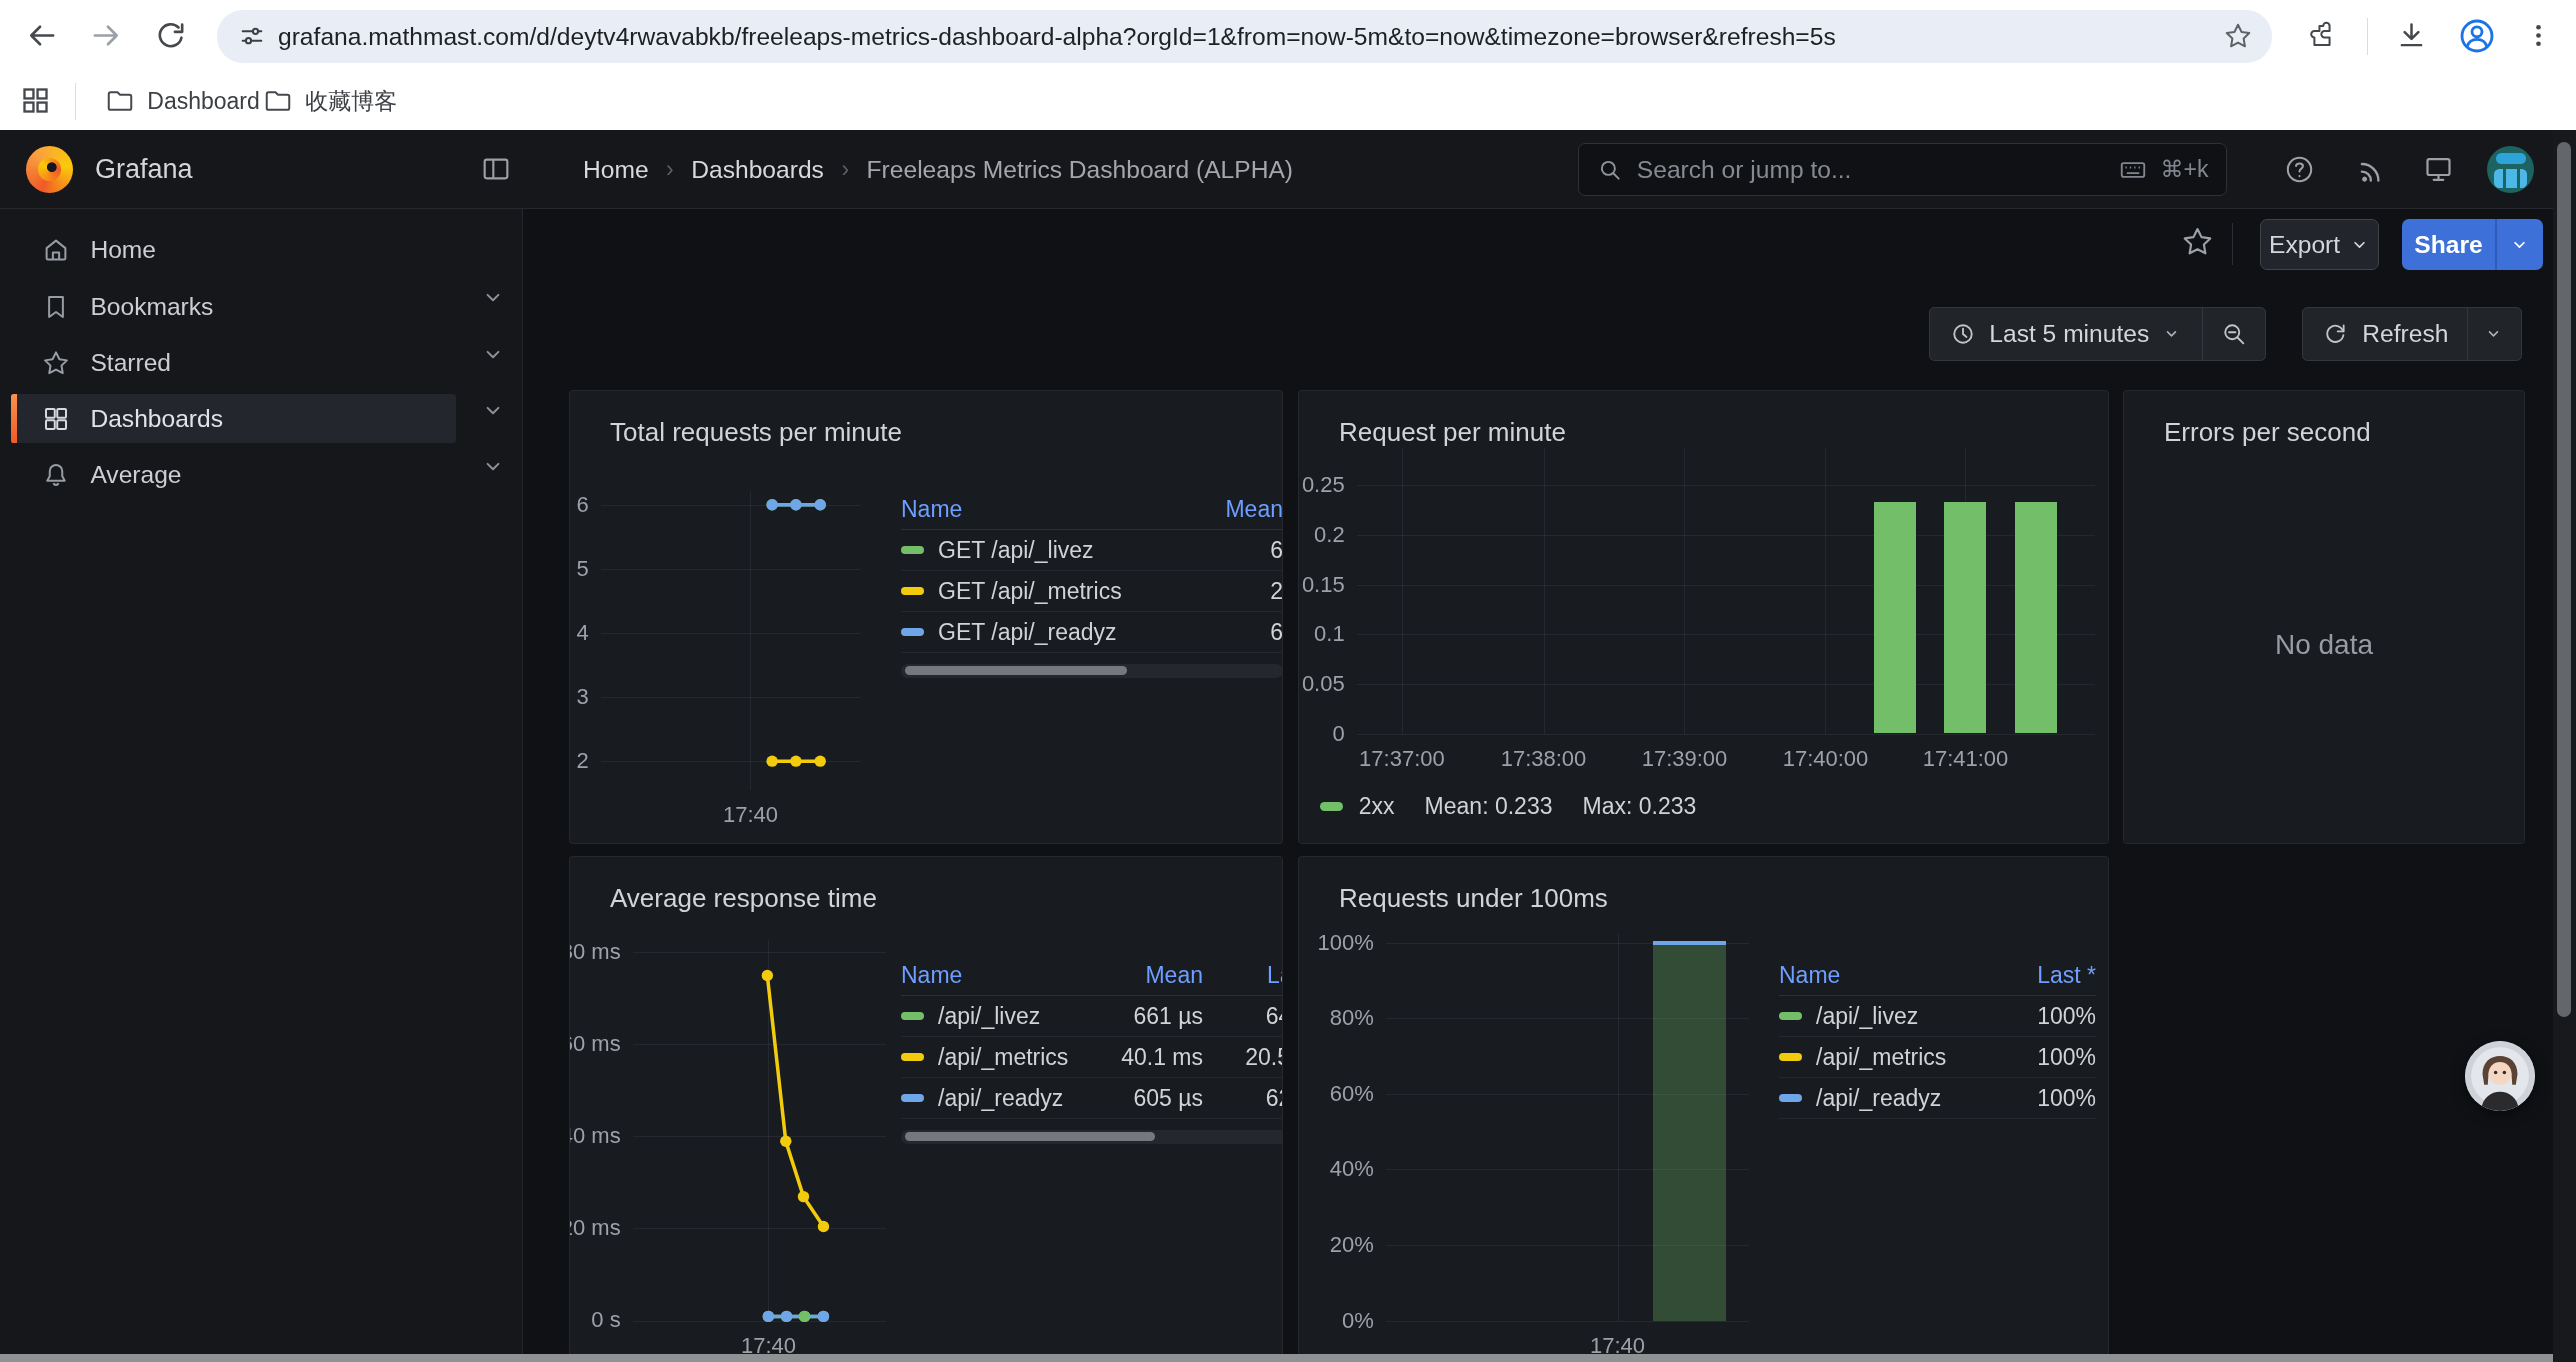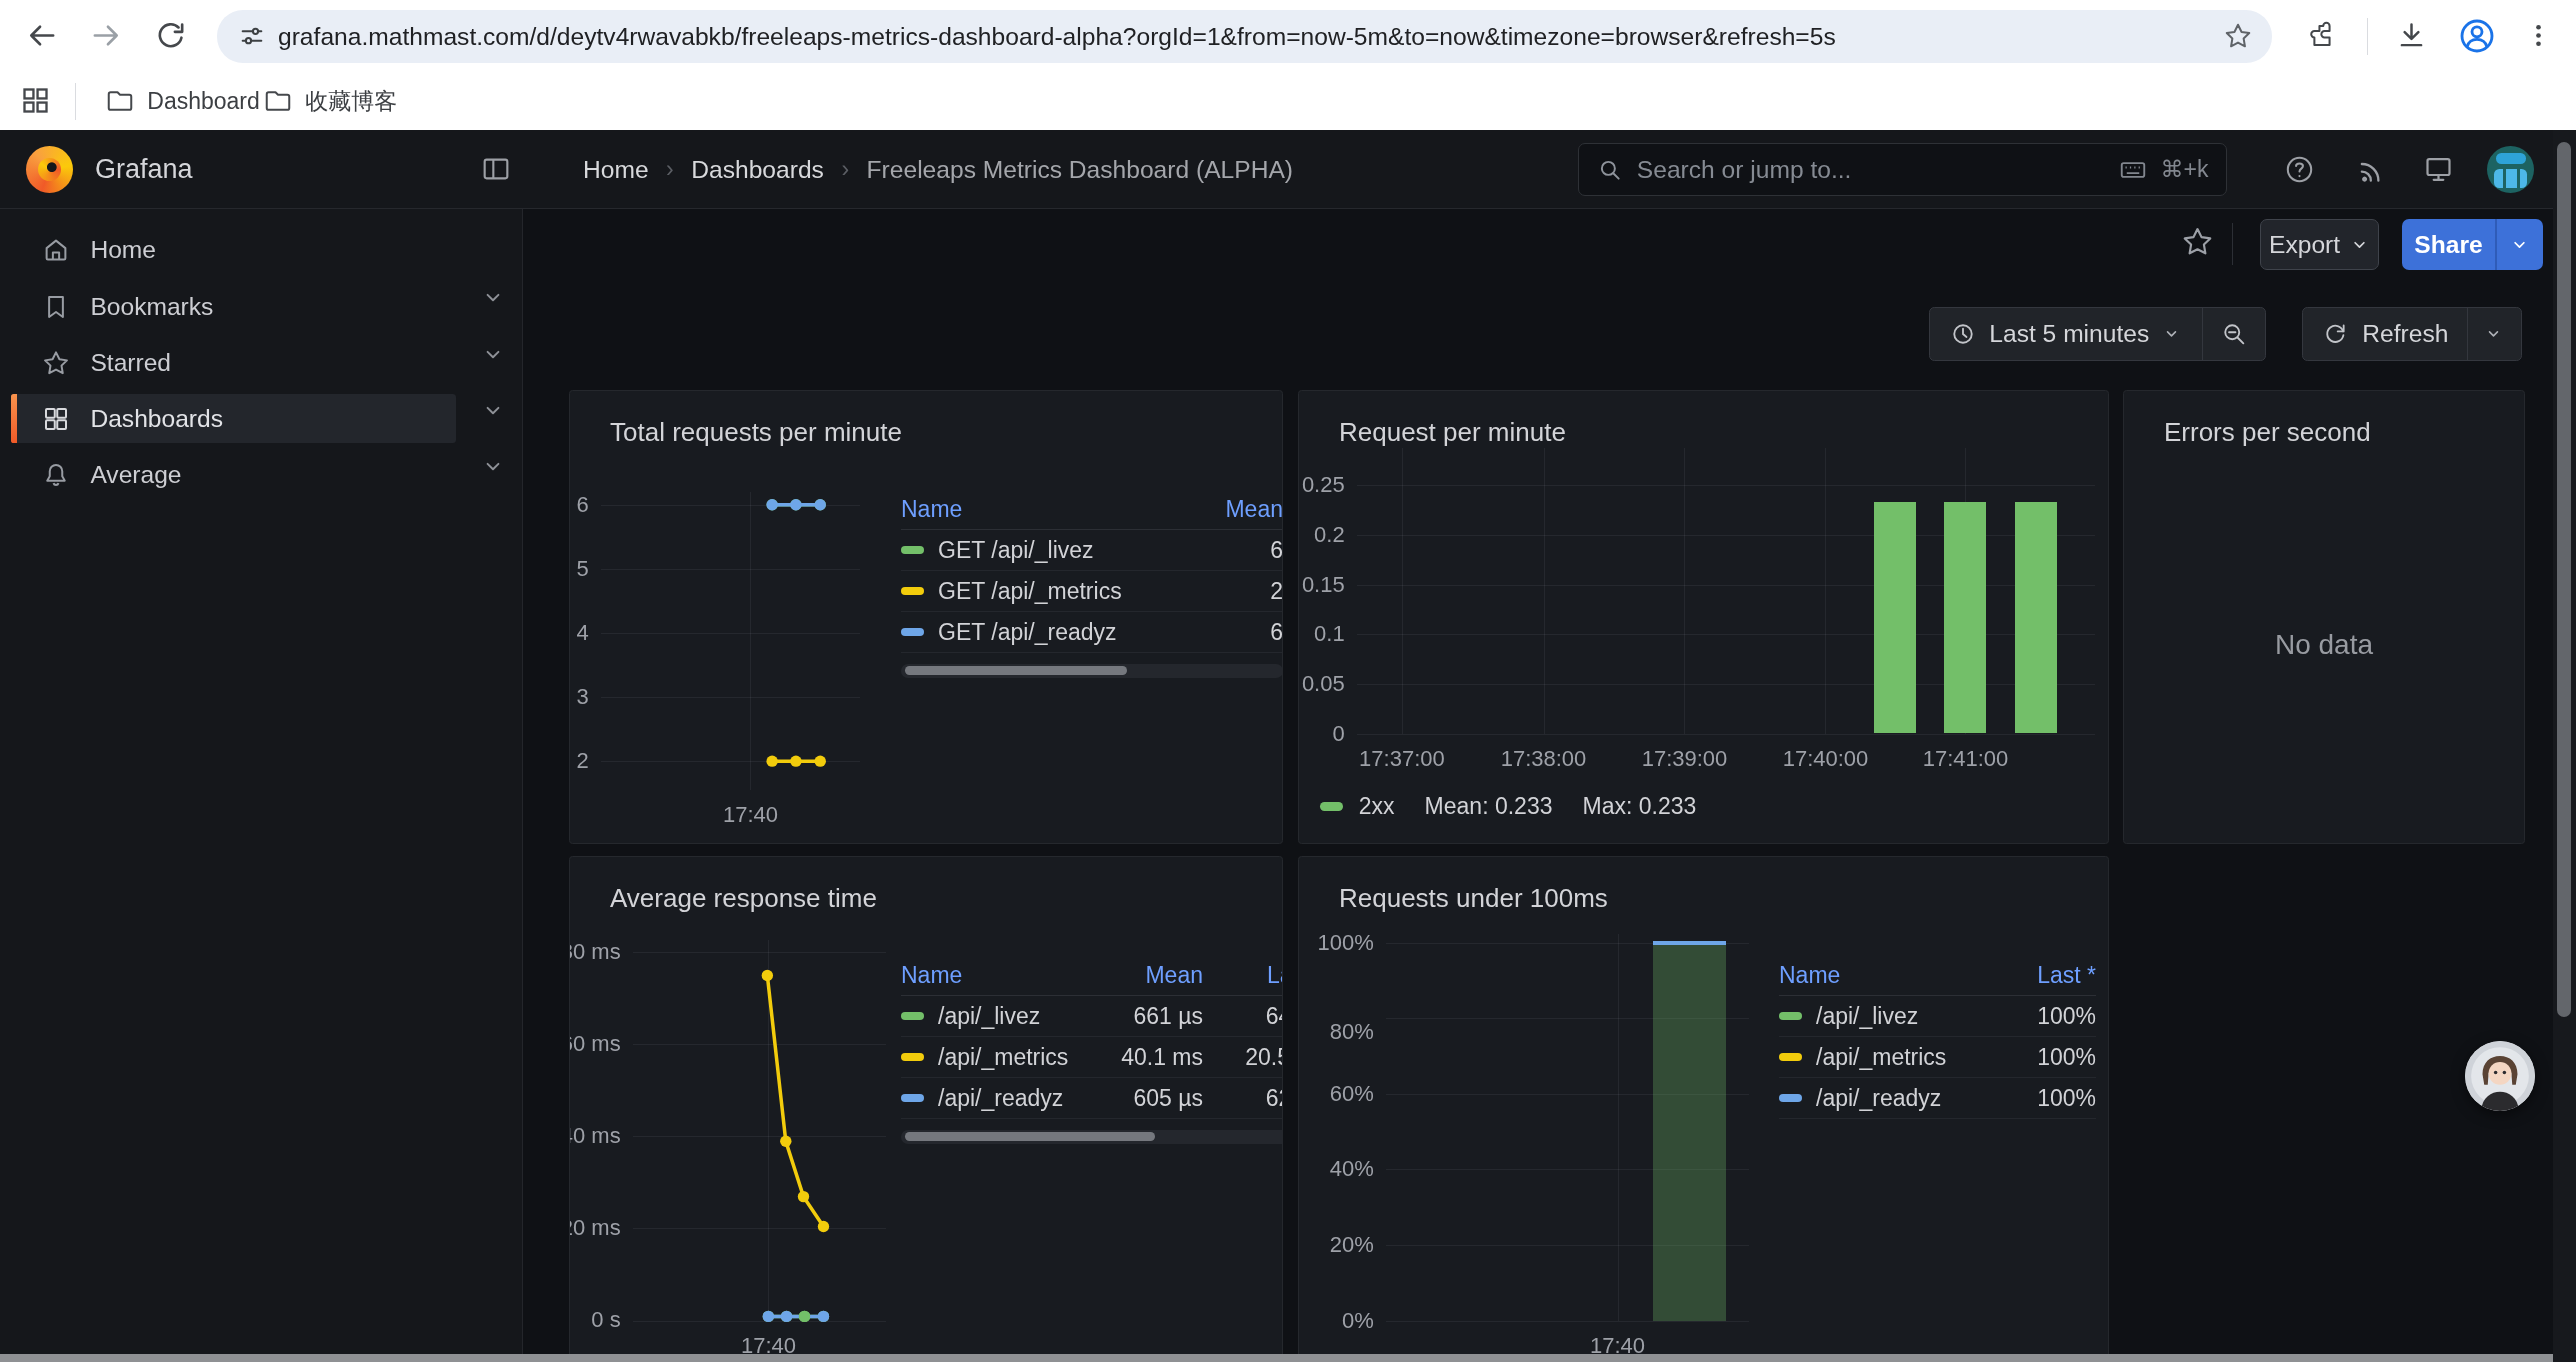--- a/index.html
+++ b/index.html
@@ -581,21 +581,21 @@
         </div>
       </div>
   </div>
 
   <div class="panel" id="p4">
     <h2 class="ptitle">Requests under 100ms</h2>
     <div class="plot">
         <div class="grid-h" style="top: 8.7px;"></div>
         <div class="ytick" style="top: -4.5px;">100%</div>
         <div class="grid-h" style="top: 84px;"></div>
-        <div class="ytick" style="top: 85px;">80%</div>
+        <div class="ytick" style="top: 71px;">80%</div>
         <div class="grid-h" style="top: 160px;"></div>
         <div class="ytick" style="top: 147px;">60%</div>
         <div class="grid-h" style="top: 235px;"></div>
         <div class="ytick" style="top: 222px;">40%</div>
         <div class="grid-h" style="top: 311px;"></div>
         <div class="ytick" style="top: 298px;">20%</div>
         <div class="grid-h" style="top: 387px;"></div>
         <div class="ytick" style="top: 374px;">0%</div>
         <div class="grid-v" style="left: 232px;"></div>
         <div class="xtick" style="left: 170px;">17:40</div>

